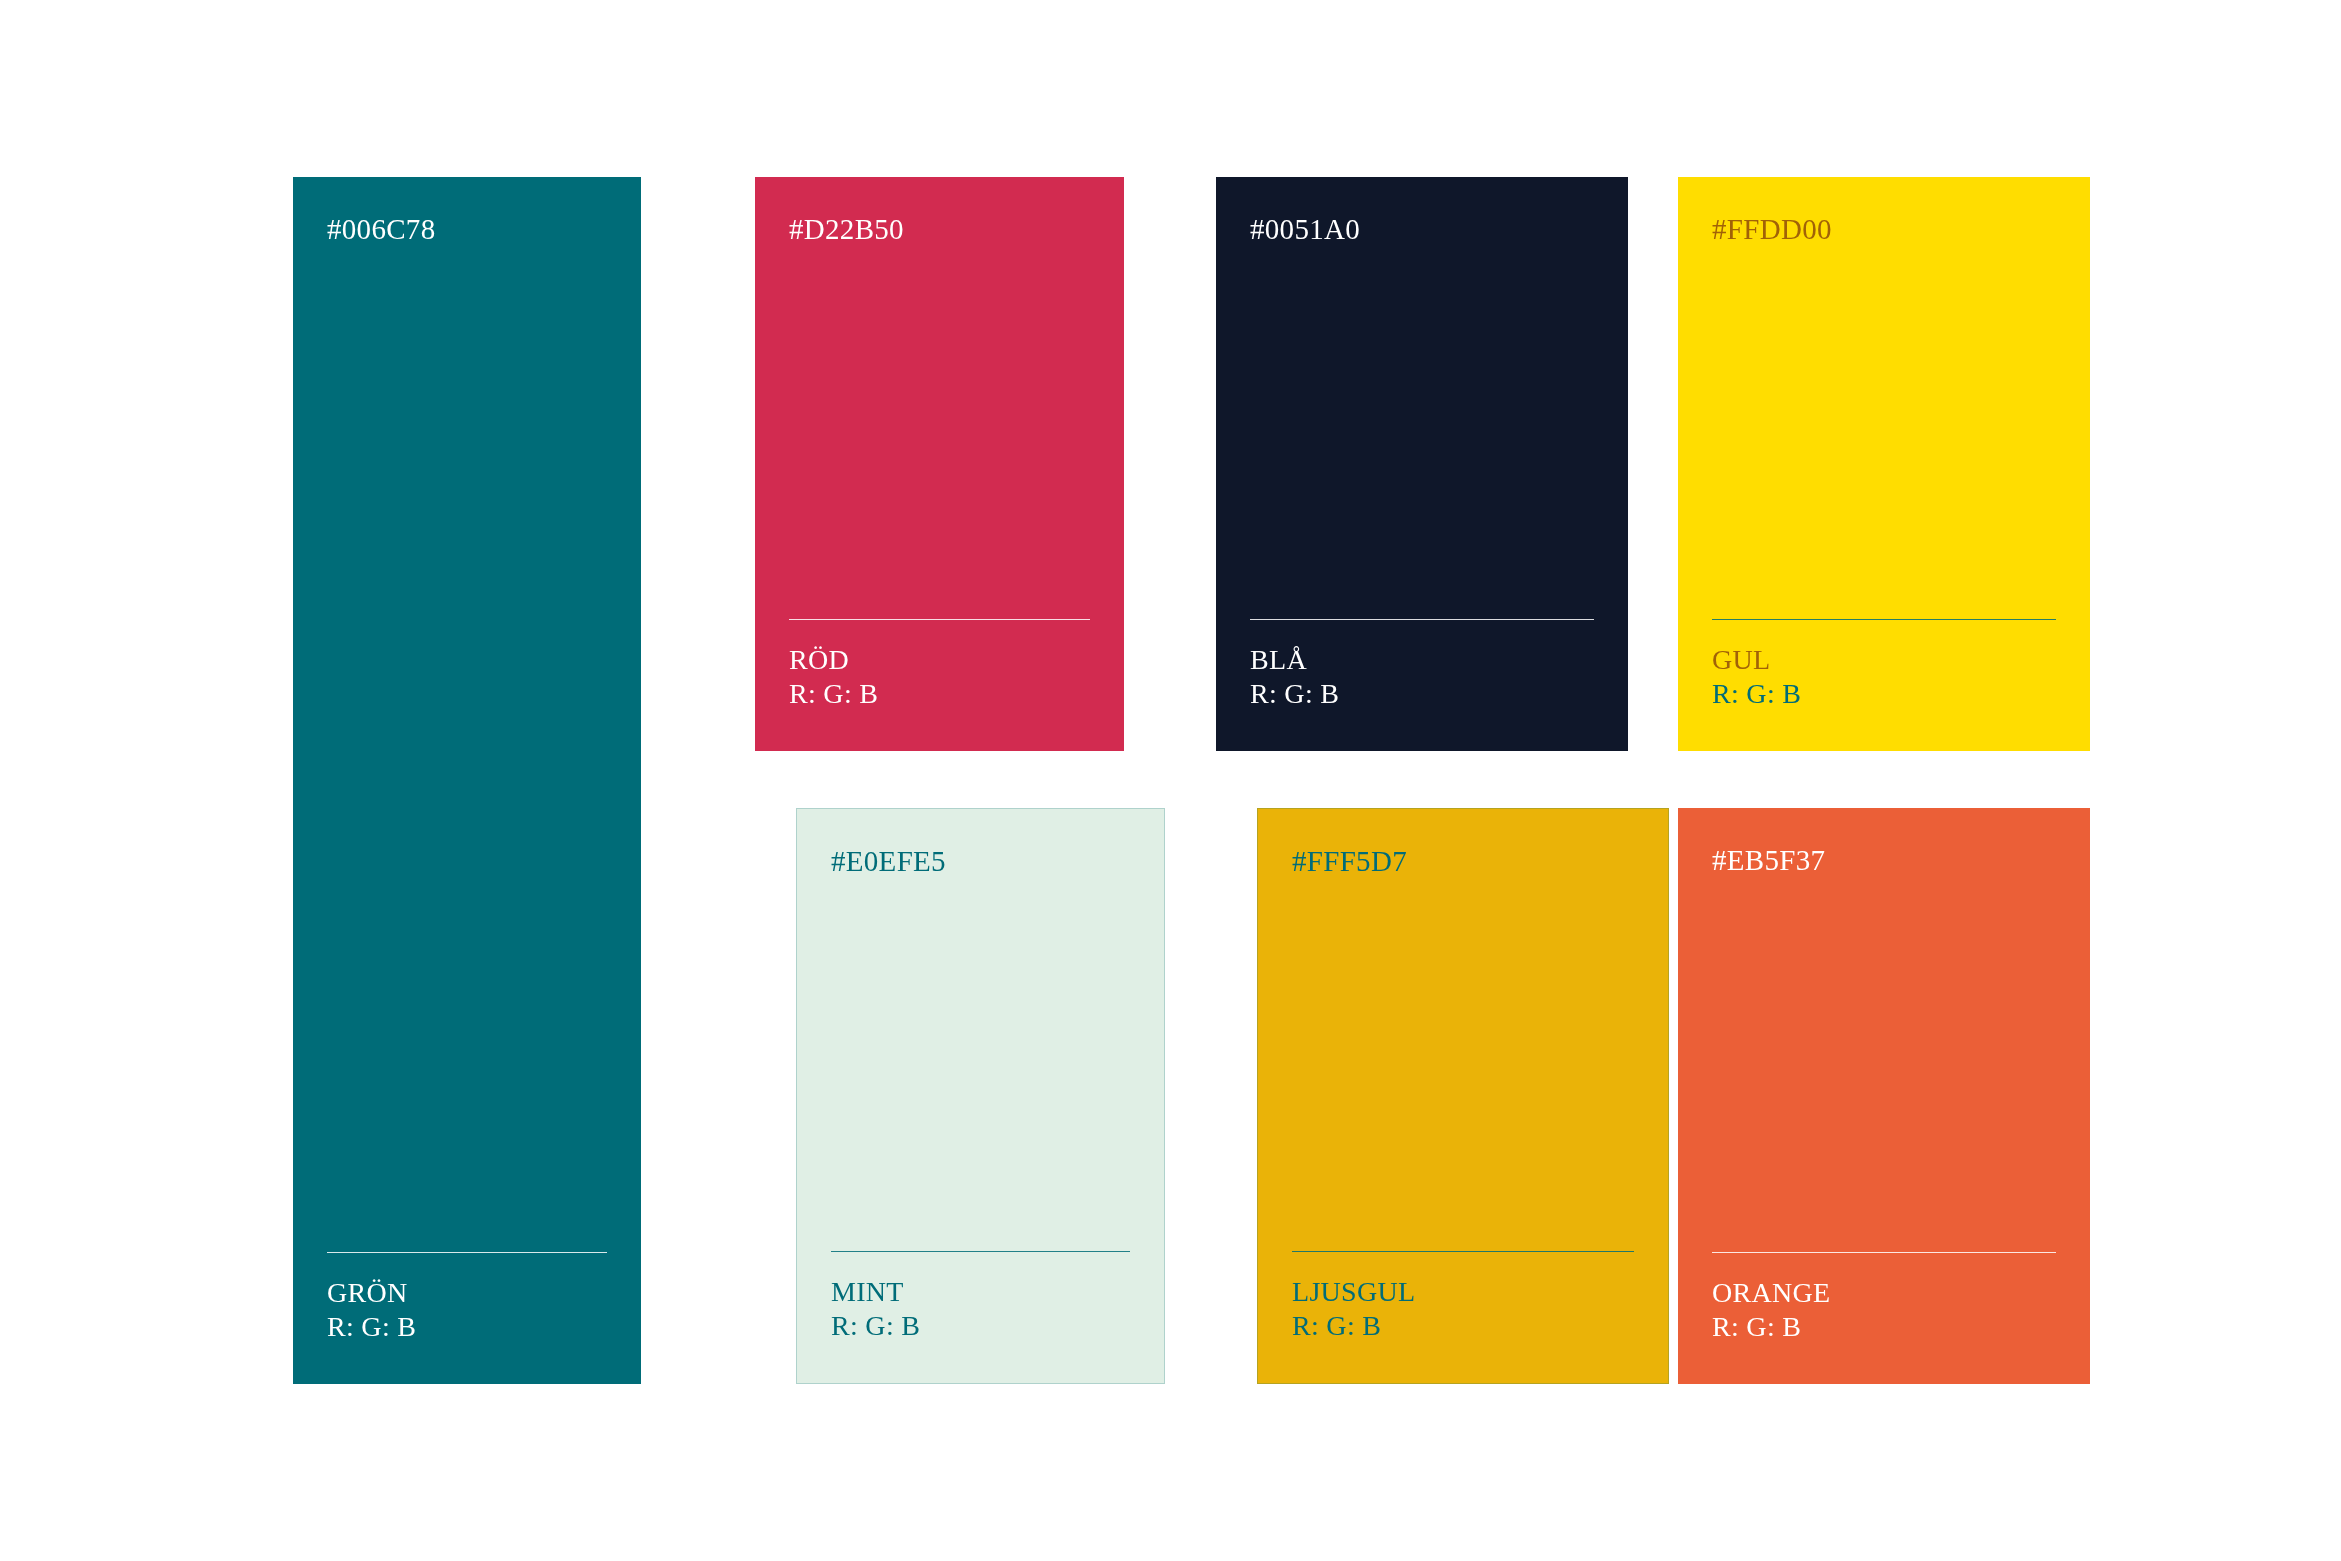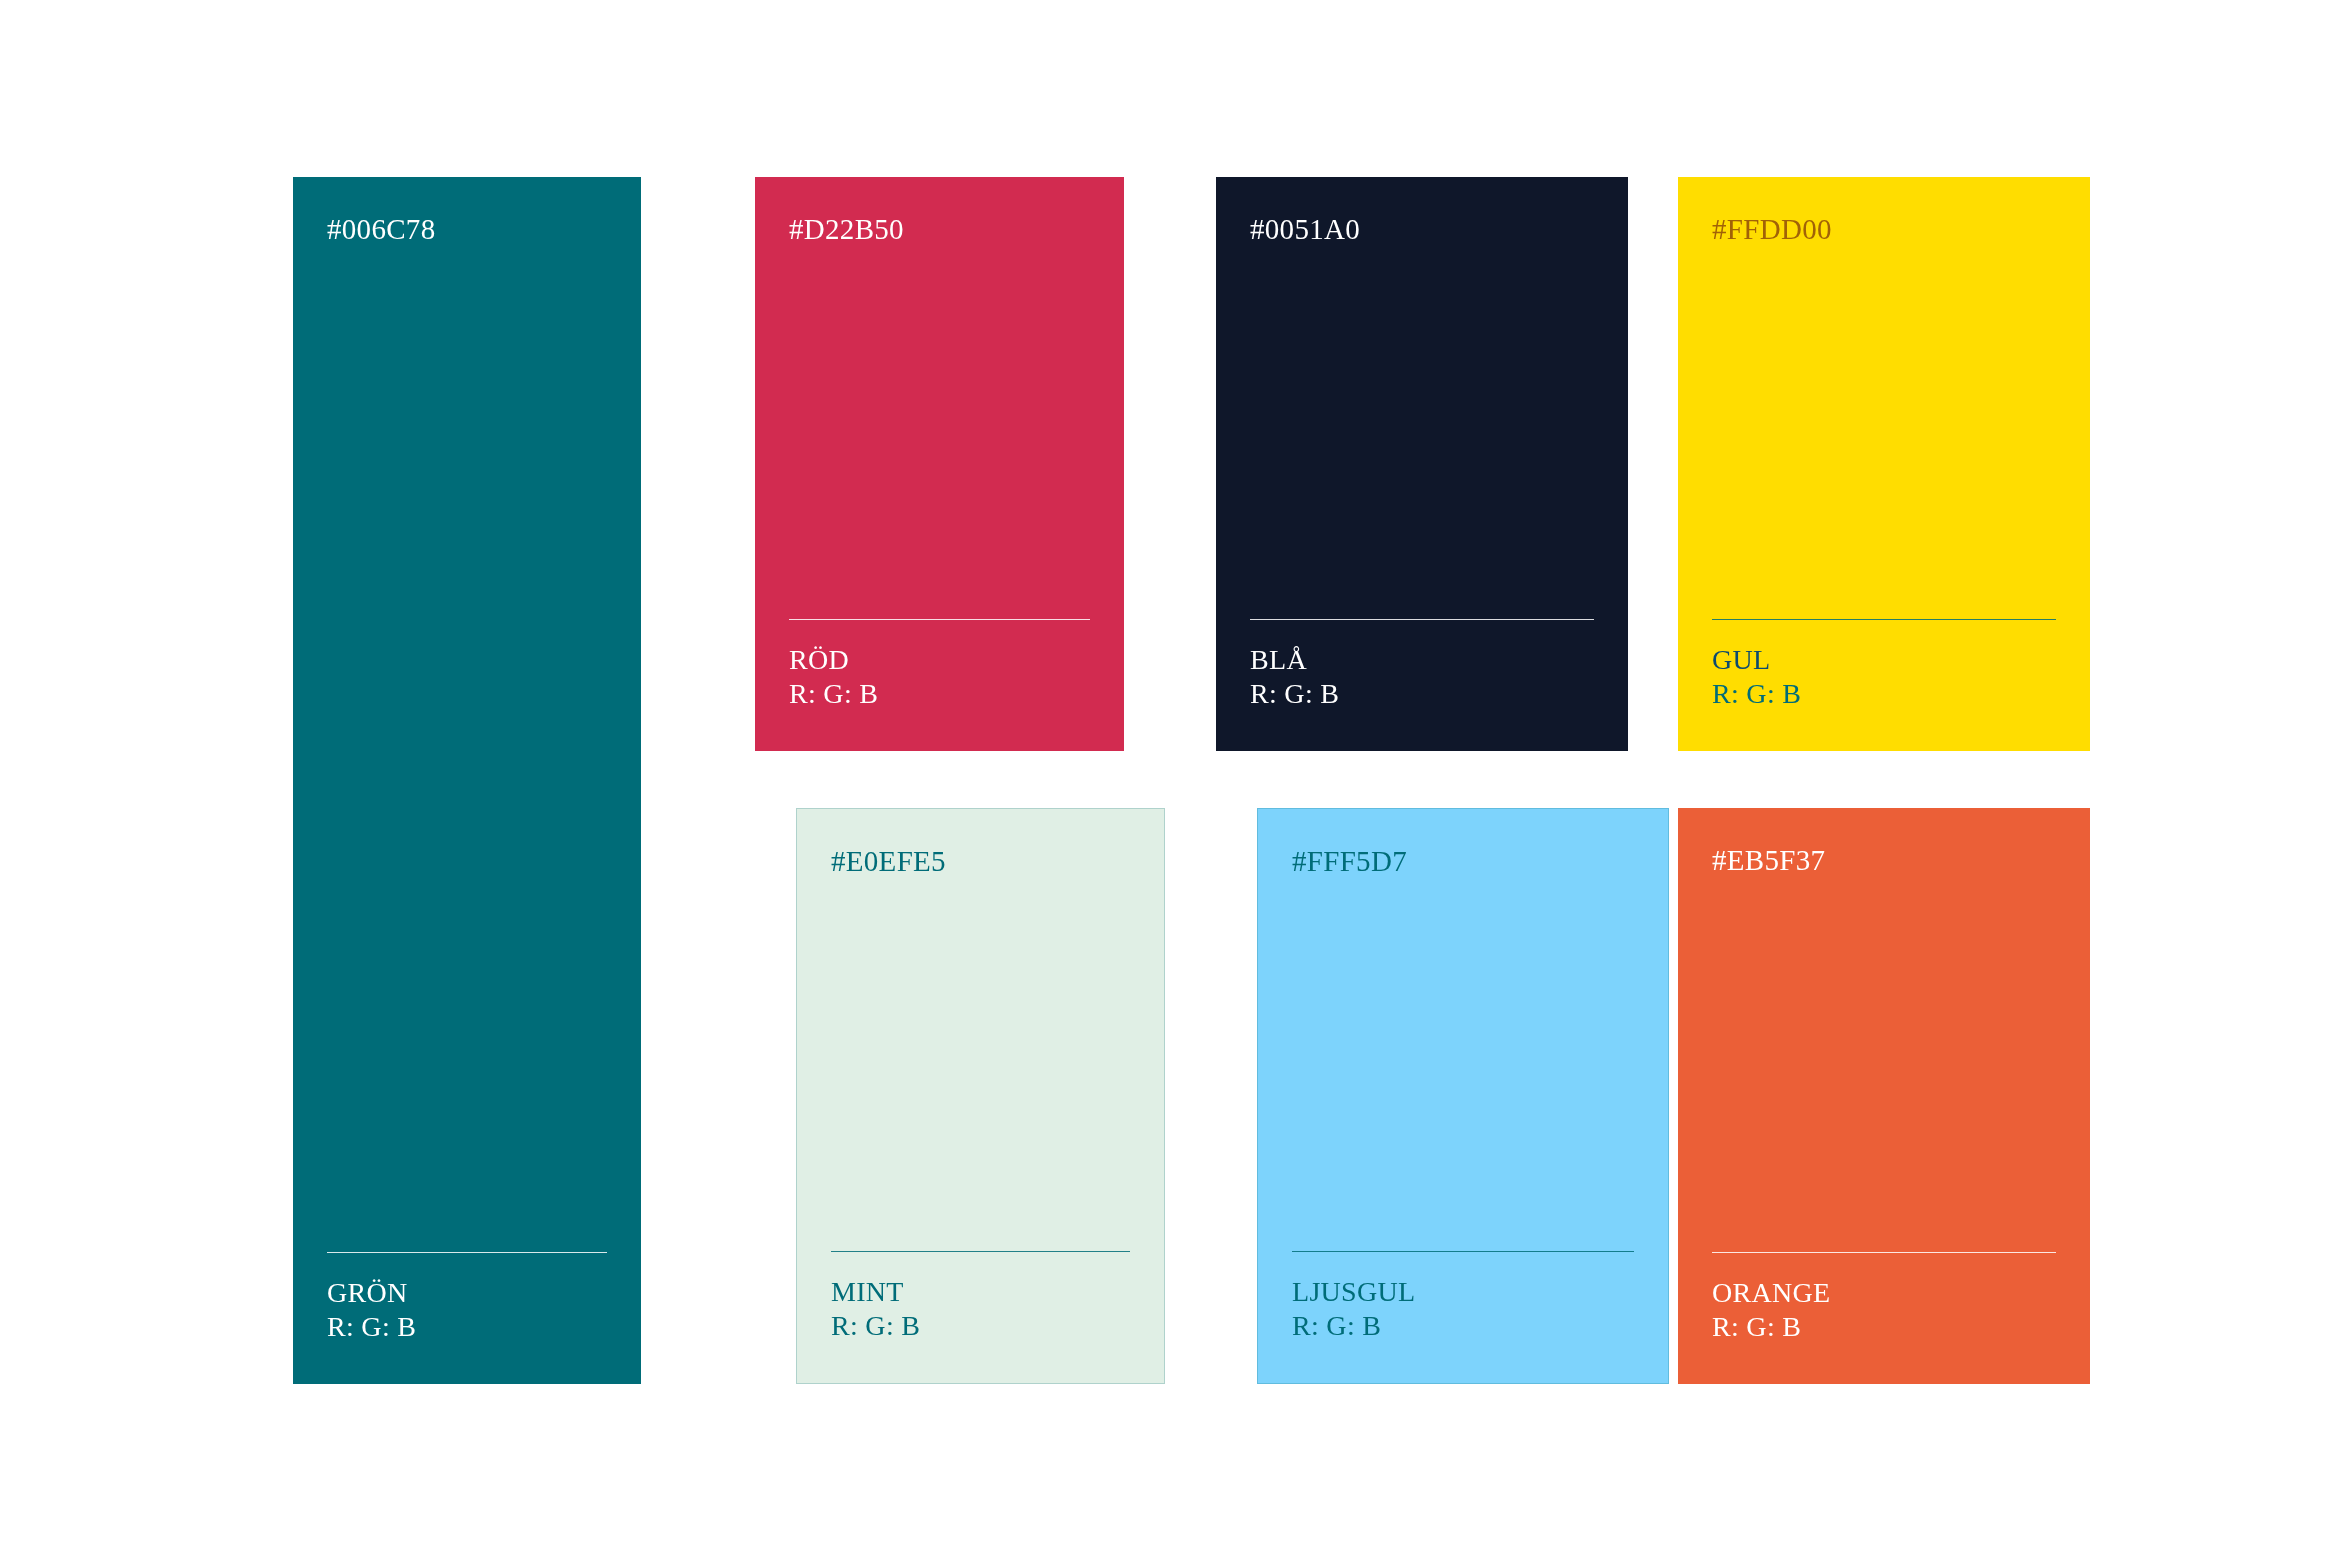--- a/index.html
+++ b/index.html
@@ -104,33 +104,33 @@
       <div class="footer-block">
         <div class="rule" style="background: rgb(255, 255, 255);"></div>
         <div class="swatch-name" style="color: rgb(255, 255, 255);">BLÅ</div>
         <div class="rgb-line" style="color: rgb(255, 255, 255);">R: G: B</div>
       </div>
     </div>
     <div class="swatch col-3 row-0" style="background: rgb(255, 221, 0);">
       <div class="hex-code" style="color: #a16207;">#FFDD00</div>
       <div class="footer-block">
         <div class="rule" style="background: rgb(0, 108, 120);"></div>
-        <div class="swatch-name" style="color: #0c4a6e;">GUL</div>
+        <div class="swatch-name" style="color: #a16207;">GUL</div>
         <div class="rgb-line" style="color: rgb(0, 108, 120);">R: G: B</div>
       </div>
     </div>
     <div class="swatch col-1 row-1 light" style="background: rgb(224, 239, 229);">
       <div class="hex-code" style="color: rgb(0, 108, 120);">#E0EFE5</div>
       <div class="footer-block">
         <div class="rule" style="background: rgb(0, 108, 120);"></div>
         <div class="swatch-name" style="color: rgb(0, 108, 120);">MINT</div>
         <div class="rgb-line" style="color: rgb(0, 108, 120);">R: G: B</div>
       </div>
     </div>
-    <div class="swatch col-2 row-1 light" style="background: #7dd3fc;">
+    <div class="swatch col-2 row-1 light" style="background: #eab308;">
       <div class="hex-code" style="color: rgb(0, 108, 120);">#FFF5D7</div>
       <div class="footer-block">
         <div class="rule" style="background: rgb(0, 108, 120);"></div>
         <div class="swatch-name" style="color: rgb(0, 108, 120);">LJUSGUL</div>
         <div class="rgb-line" style="color: rgb(0, 108, 120);">R: G: B</div>
       </div>
     </div>
     <div class="swatch col-3 row-1" style="background: rgb(235, 95, 55);">
       <div class="hex-code" style="color: rgb(255, 255, 255);">#EB5F37</div>
       <div class="footer-block">

